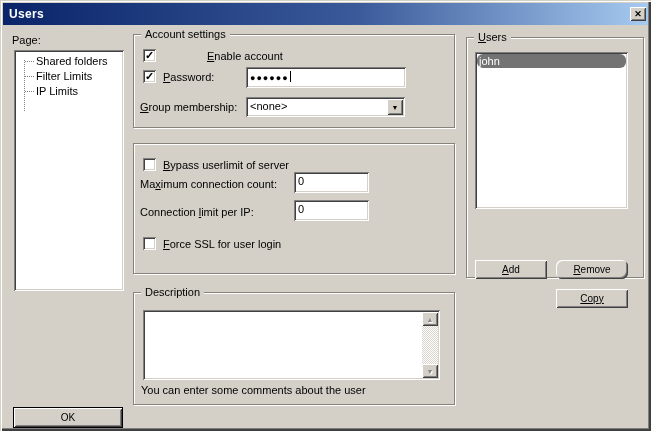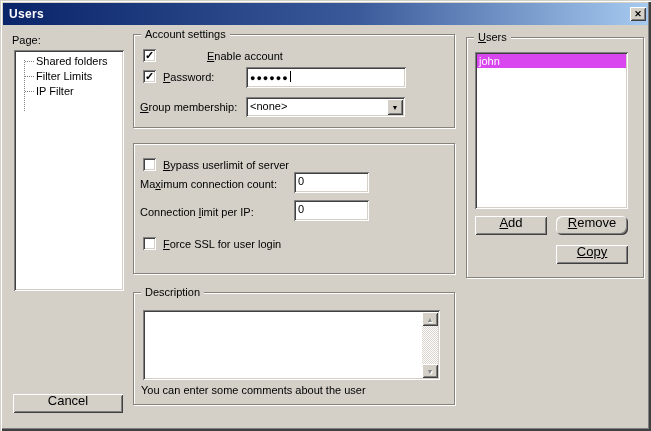--- a/index.html
+++ b/index.html
@@ -32,22 +32,22 @@
   .sunken{
     background:#fff;
     box-shadow:inset 1px 1px 0 #808080, inset -1px -1px 0 #fff,
                inset 2px 2px 0 #404040, inset -2px -2px 0 #d4d0c8;
   }
   .raised{
     background:#d4d0c8;
     box-shadow:inset 1px 1px 0 #ffffff, inset -1px -1px 0 #404040,
                inset 2px 2px 0 #d4d0c8, inset -2px -2px 0 #808080;
   }
-  .btn{position:absolute;display:flex;align-items:flex-start;justify-content:center;
-       font-size:13px;line-height:1;}
+  .btn{position:absolute;display:flex;align-items:center;justify-content:center;
+       font-size:10px;line-height:1;margin-top:44px;}
   .btn-default{border:1px solid #000;}
   .group{position:absolute;border:1px solid #87837b;
          box-shadow:inset 1px 1px 0 #fff, 1px 1px 0 #fff;}
   .group-caption{position:absolute;top:-7px;left:7px;background:#d4d0c8;
                  padding:0 4px;line-height:13px;white-space:nowrap;}
   
   #treebox{position:absolute;left:14px;top:50px;width:110px;height:241px;padding:4px 2px 2px 2px;}
   .tree-vline{position:absolute;left:10px;top:10px;height:51px;border-left:1px dotted #808080;}
   .tree-item{position:relative;height:15px;line-height:15px;padding-left:20px;white-space:nowrap;}
   .tree-item::before{content:"";position:absolute;left:9px;top:7px;width:9px;border-top:1px dotted #808080;}
@@ -73,21 +73,21 @@
   .scrollbar{position:absolute;right:2px;top:2px;bottom:2px;width:16px;
              background:repeating-conic-gradient(#ffffff 0% 25%, #d8d4cc 0% 50%);
              background-size:2px 2px;}
   .scroll-btn{position:absolute;left:0;width:16px;height:14px;
               display:flex;align-items:center;justify-content:center;
               font-size:7px;color:#8a8a8a;text-shadow:1px 1px 0 #fff;}
   .scroll-up{top:0;} .scroll-down{bottom:0;}
   
   .listbox{position:absolute;padding:2px;}
   .list-item{height:14px;line-height:14px;padding-left:2px;white-space:nowrap;}
-  .list-item.selected{background:#d946ef;color:#fff;}
+  .list-item.selected{background:#737373;color:#fff;border-radius:6px;}
 </style>
 </head>
 <body>
 
 <div class="dialog">
 
   <div class="titlebar">
     <span class="title">Users</span>
     <div class="closebtn">
       <span>✕</span>
@@ -97,24 +97,27 @@
   <div class="lbl" style="left:12px;top:34px;">Page:</div>
   <div id="treebox" class="sunken">
     <div class="tree-vline"></div>
     <div class="tree-item">
       <span class="tlabel">Shared folders</span>
     </div>
     <div class="tree-item">
       <span class="tlabel">Filter Limits</span>
     </div>
     <div class="tree-item">
-      <span class="tlabel">IP Filter</span>
-    </div>
-  </div>
-
+      <span class="tlabel">IP Limits</span>
+    </div>
+  </div>
+
+  <div class="btn raised btn-default" style="left:13px;top:363px;width:110px;height:21px;">
+    <span>OK</span>
+  </div>
   <div class="btn raised" style="left:13px;top:394px;width:110px;height:19px;">
     <span>Cancel</span>
   </div>
 
   <div class="group" style="left:133px;top:34px;width:322px;height:94px;">
     <div class="group-caption">Account settings</div>
 
     <div class="checkbox" style="left:9px;top:14px;">
       <span>✓</span>
     </div>

